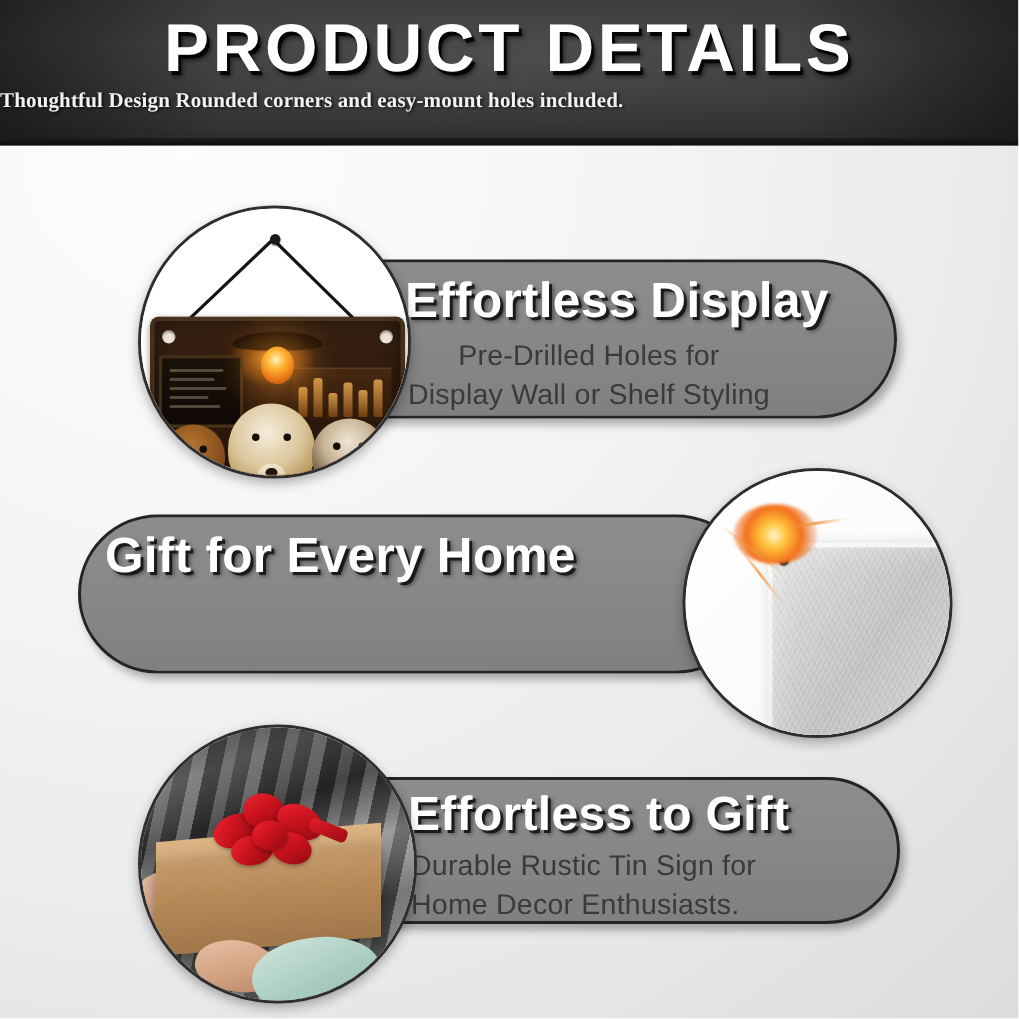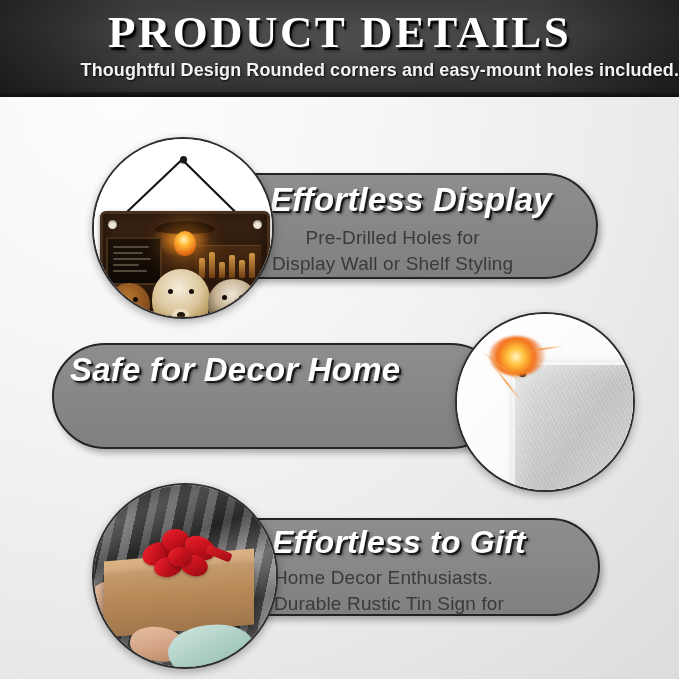--- a/index.html
+++ b/index.html
@@ -25,30 +25,30 @@
     background:radial-gradient(ellipse at 50% 45%, rgba(255,255,255,.07) 0%, rgba(255,255,255,0) 62%),
                linear-gradient(90deg, rgba(0,0,0,.45) 0%, rgba(0,0,0,0) 22%, rgba(0,0,0,0) 78%, rgba(0,0,0,.45) 100%);
     pointer-events:none;
   }
   .header-rule{
     position:absolute;left:0;bottom:0;width:679px;height:5px;
     background:linear-gradient(180deg,#1d1d1d 0%,#141414 55%,#0d0d0d 100%);
   }
   .title{
     position:absolute;left:0;top:6px;width:679px;text-align:center;
-    font-family:Liberation Serif, serif;
+    font-family:Liberation Sans, sans-serif;
     font-size:45px;font-weight:bold;letter-spacing:2.4px;
     color:#ffffff;
     text-shadow:2px 3px 0 rgba(0,0,0,.85), 3px 4px 3px rgba(0,0,0,.5);
     white-space:nowrap;
   }
   .subtitle{
-    position:absolute;left:0;top:60px;width:679px;text-align:right;
-    font-family:Liberation Sans, sans-serif;
-    font-size:18px;font-weight:bold;letter-spacing:.1px;
+    position:absolute;left:0;top:60px;width:679px;text-align:left;
+    font-family:Liberation Serif, serif;
+    font-size:14px;font-weight:bold;letter-spacing:.1px;
     color:#f2f2f2;
     text-shadow:1px 1px 2px rgba(0,0,0,.8);
     white-space:nowrap;
   }
 
   
   .pill{
     position:absolute;
     background:linear-gradient(180deg,#8d8d8d 0%,#888888 45%,#808080 100%);
     border:2px solid #242424;
@@ -58,21 +58,20 @@
   }
   .pill-head{
     position:absolute;
     font-family:"Liberation Sans", sans-serif;
     font-weight:bold;
     color:#ffffff;
     letter-spacing:.2px;
     text-shadow:2px 2px 0 rgba(20,20,20,.9), 3px 3px 3px rgba(0,0,0,.45);
     white-space:nowrap;
     z-index:4;
-    font-style:italic;
   }
   .pill-sub{
     position:absolute;
     font-family:"Liberation Sans", sans-serif;
     font-size:19px;font-weight:normal;line-height:26px;
     color:#3a3a3a;
     letter-spacing:.15px;
     white-space:nowrap;
     z-index:4;
   }
@@ -340,41 +339,41 @@
           <div class="nose"></div>
       </div>
 
       <div class="hole l"></div>
       <div class="hole r"></div>
       <div class="sign-edge"></div>
     </div>
   </div>
 
   <div class="pill" id="pill2"></div>
-  <div class="pill-head" id="head2">Safe for Decor Home</div>
+  <div class="pill-head" id="head2">Gift for Every Home</div>
 
   <div class="circle" id="circle2">
     <div class="cx c2-bg"></div>
     <div class="plate">
       <div class="plate-grain"></div>
       <div class="plate-bevel"></div>
     </div>
     <div class="plate-dark"></div>
     <div class="corner-hole"></div>
     <div class="glow"></div>
     <div class="spark" style="left:18px;top:52px;width:54px;transform:rotate(38deg);"></div>
     <div class="spark" style="left:26px;top:68px;width:48px;transform:rotate(52deg);"></div>
     <div class="spark" style="left:64px;top:34px;width:44px;transform:rotate(-8deg);"></div>
   </div>
 
   <div class="pill" id="pill3"></div>
   <div class="pill-head" id="head3">Effortless to Gift</div>
   <div class="pill-sub" id="sub3">
+    <div>Durable Rustic Tin Sign for</div>
     <div>Home Decor Enthusiasts.</div>
-    <div>Durable Rustic Tin Sign for</div>
   </div>
 
   <div class="circle" id="circle3">
     <div class="cx c3-bg"></div>
     <div class="c3-stripe"></div>
     <div class="c3-dark"></div>
 
     <div class="hand" style="left:-6px;top:96px;width:44px;height:36px;transform:rotate(-14deg);"></div>
 
     <div class="box-top"></div>

